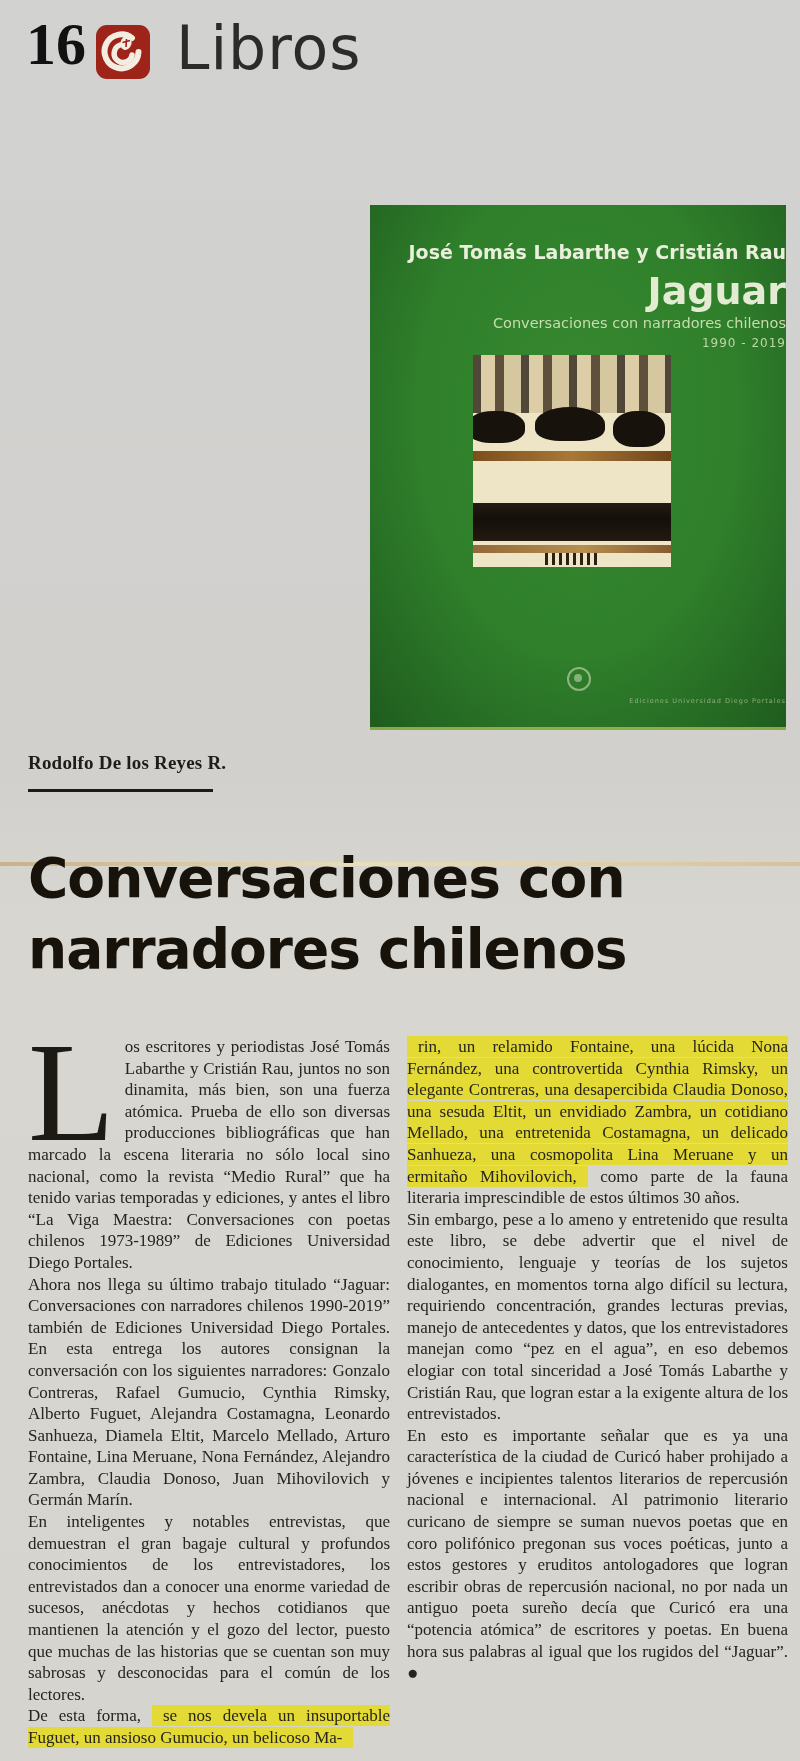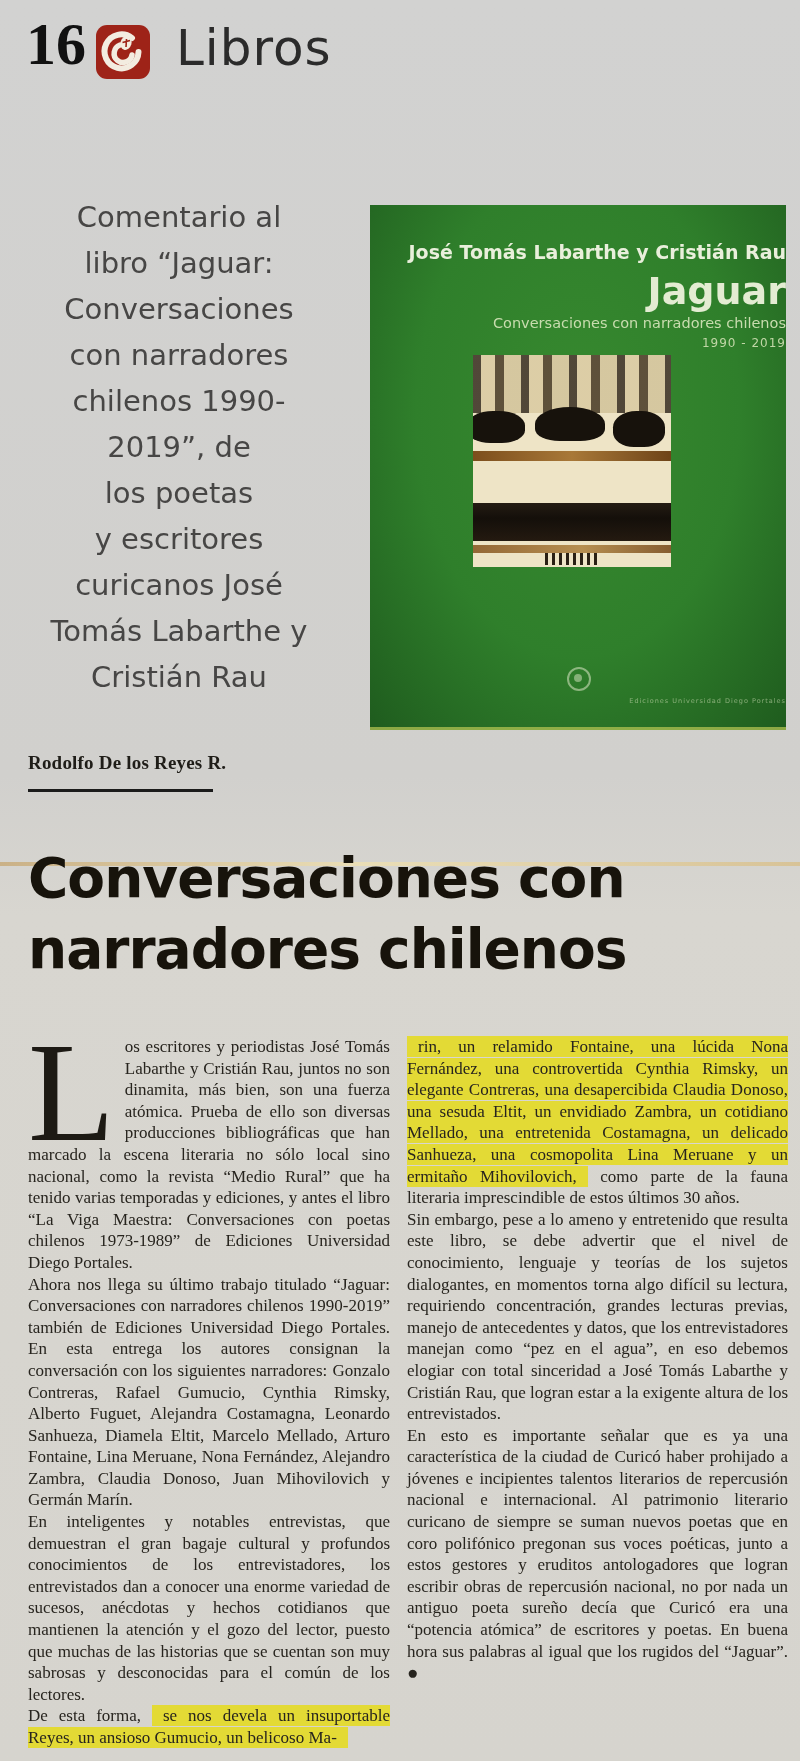--- a/index.html
+++ b/index.html
@@ -13,21 +13,21 @@
   .page{
     position:relative;width:800px;height:1761px;margin:0 auto;overflow:hidden;
     background:linear-gradient(180deg,#d2d2d1 0%,#d1d0cd 44%,#d8d6d0 52%,#d6d4ce 100%);
     font-family:"Liberation Serif",serif;color:var(--ink);
   }
   .abs{position:absolute;}
 
   
   .folio{left:26px;top:14px;font-family:"Liberation Serif",serif;font-weight:700;font-size:60px;line-height:60px;color:#111;}
   .logo{left:96px;top:25px;width:54px;height:54px;}
-  .section-title{left:176px;top:21px;font-family:"DejaVu Sans",sans-serif;font-size:50px;line-height:54px;color:#2b2b2b;letter-spacing:1px;}
+  .section-title{left:176px;top:21px;font-family:"DejaVu Sans",sans-serif;font-size:60px;line-height:54px;color:#2b2b2b;letter-spacing:1px;}
 
   
   .kicker{
     left:24px;top:194px;width:310px;text-align:center;white-space:pre-line;
     font-family:"DejaVu Sans",sans-serif;font-size:29px;line-height:46px;color:#474645;
   }
   .byline{left:28px;top:752px;font-weight:700;font-size:19px;color:#1f1d18;letter-spacing:.2px;}
   .byline-rule{left:28px;top:789px;width:185px;height:3px;background:#1b1b1b;}
 
   
@@ -95,31 +95,20 @@
     <svg viewBox="0 0 54 54" width="54" height="54">
       <rect x="0" y="0" width="54" height="54" rx="11" fill="#9e2318"></rect>
       <path d="M36 13 A17 17 0 1 0 42.5 27" fill="none" stroke="#f3ece0" stroke-width="6" stroke-linecap="round"></path>
       <path d="M36 30 A9 9 0 1 1 24 20" fill="none" stroke="#f3ece0" stroke-width="5.5" stroke-linecap="round"></path>
       <ellipse cx="30" cy="18" rx="5.5" ry="7" fill="#f3ece0" transform="rotate(16 30 18)"></ellipse>
       <path d="M26.5 17.5 L34 15.5 M30.5 14 L30 22" stroke="#9e2318" stroke-width="1.6"></path>
     </svg>
   </div>
   <div class="abs section-title">Libros</div>
 
-  <div class="abs kicker">Comentario al
-libro “Jaguar:
-Conversaciones
-con narradores
-chilenos 1990-
-2019”, de
-los poetas
-y escritores
-curicanos José
-Tomás Labarthe y
-Cristián Rau</div>
   <div class="abs byline">Rodolfo De los Reyes R.</div>
   <div class="abs byline-rule"></div>
 
   <div class="abs cover">
     <div class="abs cover-authors">José Tomás Labarthe y Cristián Rau</div>
     <div class="abs cover-title">Jaguar</div>
     <div class="abs cover-subtitle">Conversaciones con narradores chilenos</div>
     <div class="abs cover-years">1990 - 2019</div>
     <div class="abs cover-photo">
       <div class="abs photo-legs"></div>
@@ -139,21 +128,21 @@
 
   <div class="abs fold-line"></div>
 
   <div class="abs headline">Conversaciones con
 narradores chilenos</div>
 
   <div class="abs col col1">
     <p class="para"><span class="dropcap">L</span><span><span>os escritores y periodistas José Tomás Labarthe y Cristián Rau, juntos no son dinamita, más bien, son una fuerza atómica. Prueba de ello son diversas producciones bibliográficas que han marcado la escena literaria no sólo local sino nacional, como la revista “Medio Rural” que ha tenido varias temporadas y ediciones, y antes el libro </span><span class="b">“La Viga Maestra: Conversaciones con poetas chilenos 1973-1989”</span><span> de Ediciones Universidad Diego Portales.</span></span></p>
     <p class="para"><span>Ahora nos llega su último trabajo titulado </span><span class="b">“Jaguar: Conversaciones con narradores chilenos 1990-2019”</span><span> también de Ediciones Universidad Diego Portales. En esta entrega los autores consignan la conversación con los siguientes narradores: Gonzalo Contreras, Rafael Gumucio, Cynthia Rimsky, Alberto Fuguet, Alejandra Costamagna, Leonardo Sanhueza, Diamela Eltit, Marcelo Mellado, Arturo Fontaine, Lina Meruane, Nona Fernández, Alejandro Zambra, Claudia Donoso, Juan Mihovilovich y Germán Marín.</span></p>
     <p class="para"><span>En inteligentes y notables entrevistas, que demuestran el gran bagaje cultural y profundos conocimientos de los entrevistadores, los entrevistados dan a conocer una enorme variedad de sucesos, anécdotas y hechos cotidianos que mantienen la atención y el gozo del lector, puesto que muchas de las historias que se cuentan son muy sabrosas y desconocidas para el común de los lectores.</span></p>
-    <p class="para"><span>De esta forma, </span><span class="hl">se nos devela un insuportable Reyes, un ansioso Gumucio, un belicoso Ma-</span></p>
+    <p class="para"><span>De esta forma, </span><span class="hl">se nos devela un insuportable Fuguet, un ansioso Gumucio, un belicoso Ma-</span></p>
   </div>
   <div class="abs col col2">
     <p class="para"><span class="hl">rin, un relamido Fontaine, una lúcida Nona Fernández, una controvertida Cynthia Rimsky, un elegante Contreras, una desapercibida Claudia Donoso, una sesuda Eltit, un envidiado Zambra, un cotidiano Mellado, una entretenida Costamagna, un delicado Sanhueza, una cosmopolita Lina Meruane y un ermitaño Mihovilovich,</span><span> como parte de la fauna literaria imprescindible de estos últimos 30 años.</span></p>
     <p class="para"><span>Sin embargo, pese a lo ameno y entretenido que resulta este libro, se debe advertir que el nivel de conocimiento, lenguaje y teorías de los sujetos dialogantes, en momentos torna algo difícil su lectura, requiriendo concentración, grandes lecturas previas, manejo de antecedentes y datos, que los entrevistadores manejan como “pez en el agua”, en eso debemos elogiar con total sinceridad a José Tomás Labarthe y Cristián Rau, que logran estar a la exigente altura de los entrevistados.</span></p>
     <p class="para"><span>En esto es importante señalar que es ya una característica de la ciudad de Curicó haber prohijado a jóvenes e incipientes talentos literarios de repercusión nacional e internacional. Al patrimonio literario curicano de siempre se suman nuevos poetas que en coro polifónico pregonan sus voces poéticas, junto a estos gestores y eruditos antologadores que logran escribir obras de repercusión nacional, no por nada un antiguo poeta sureño decía que Curicó era una “potencia atómica” de escritores y poetas. En buena hora sus palabras al igual que los rugidos del “Jaguar”. </span><span class="end">●</span></p>
   </div>
 
 </div>
 
 </body></html>

